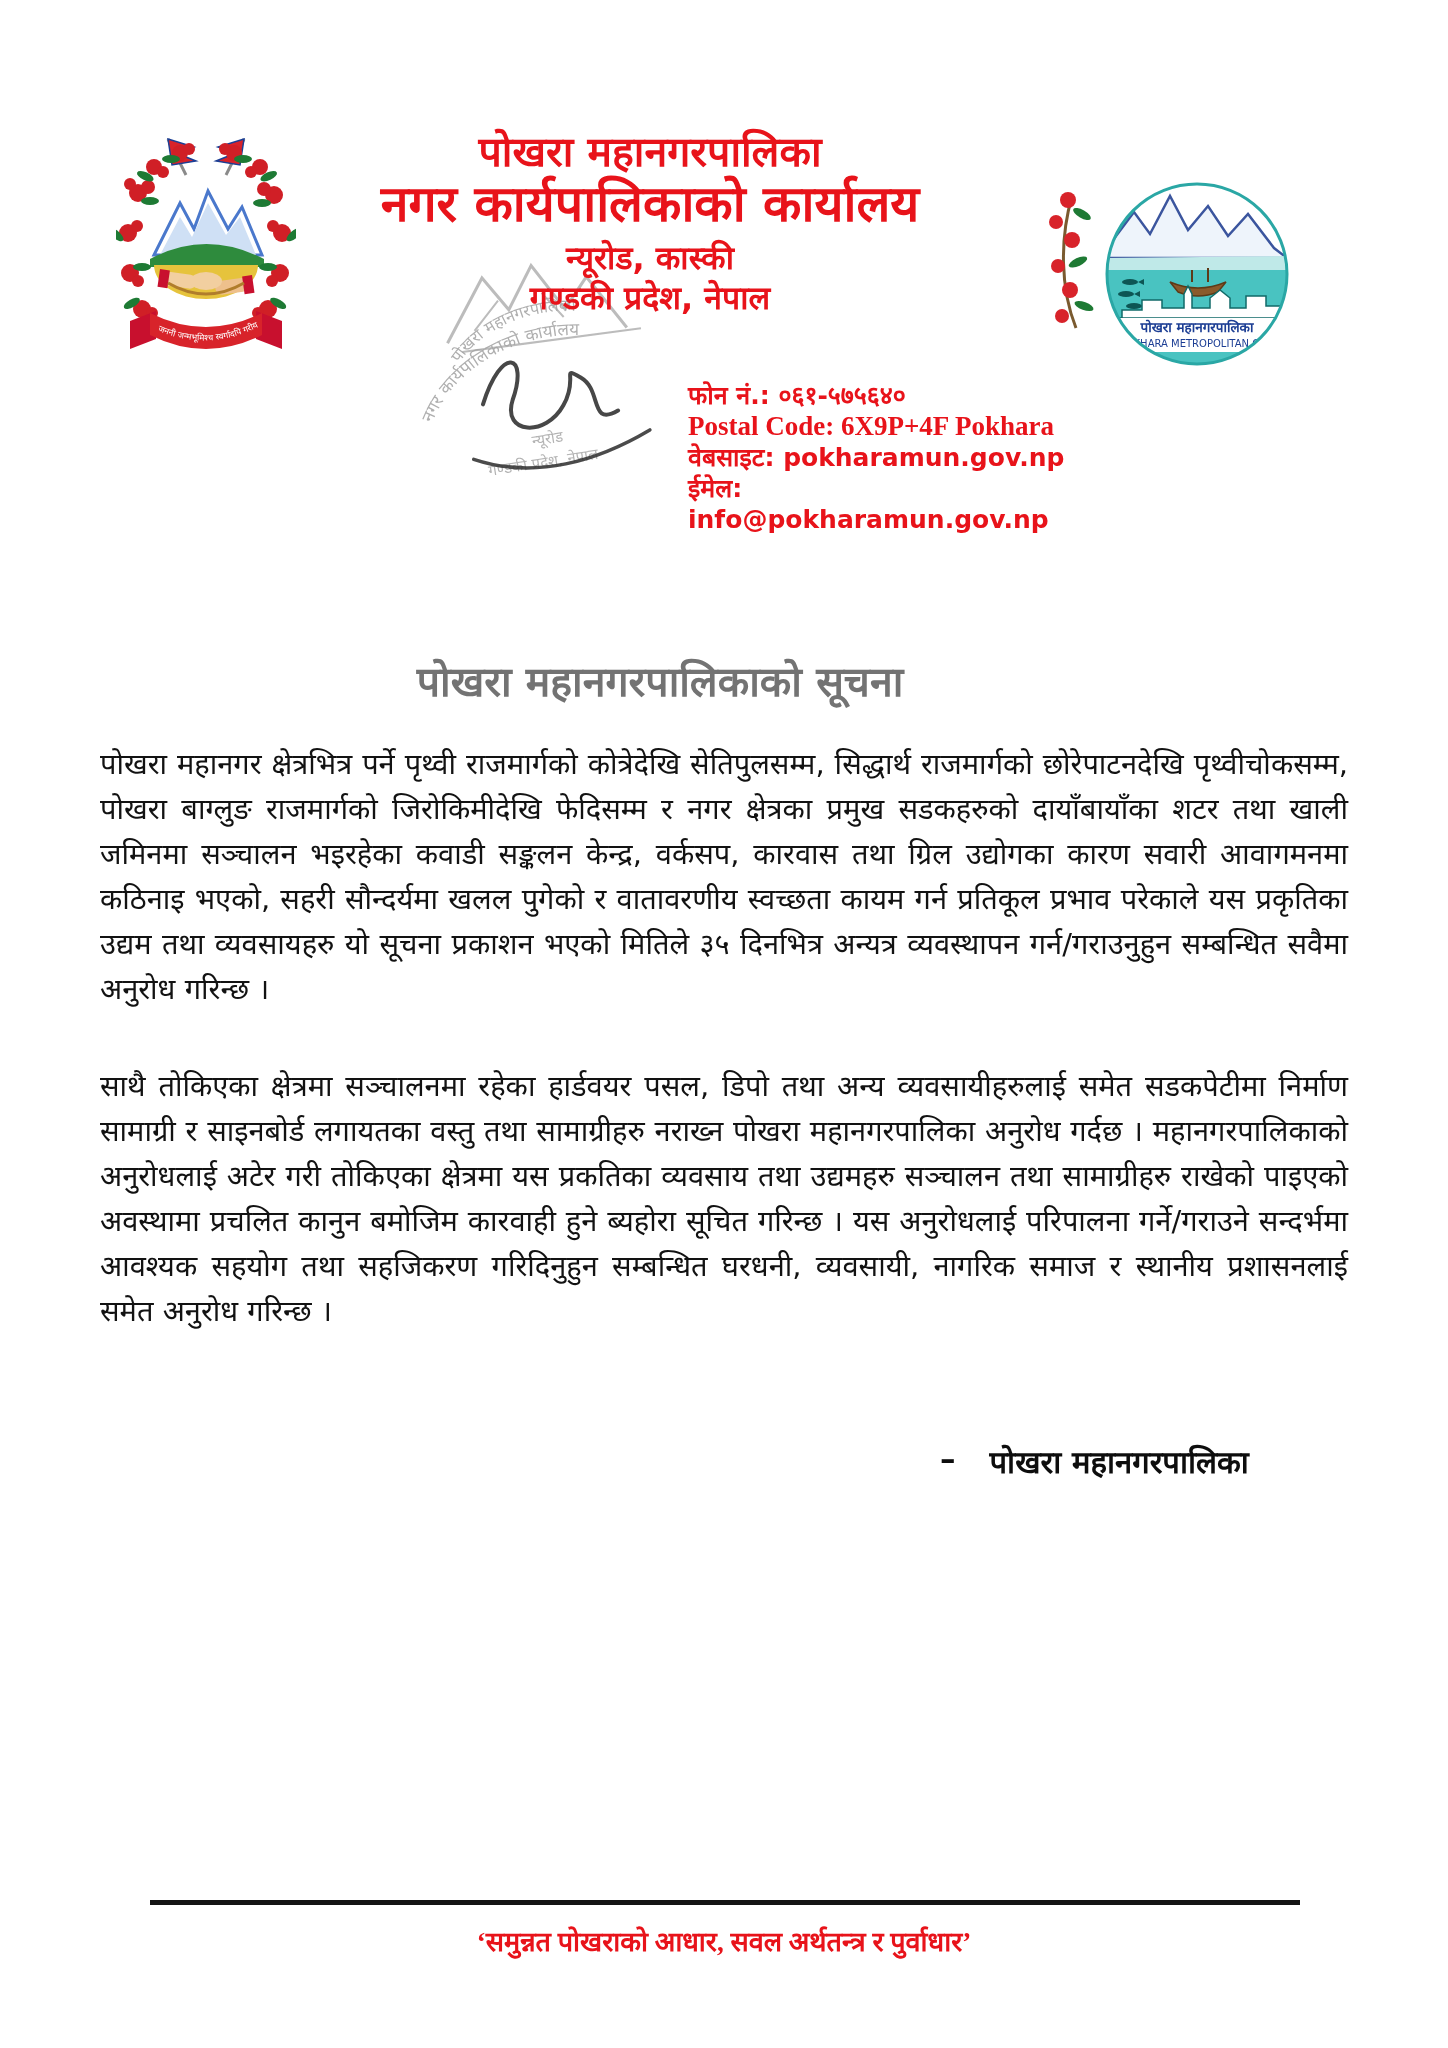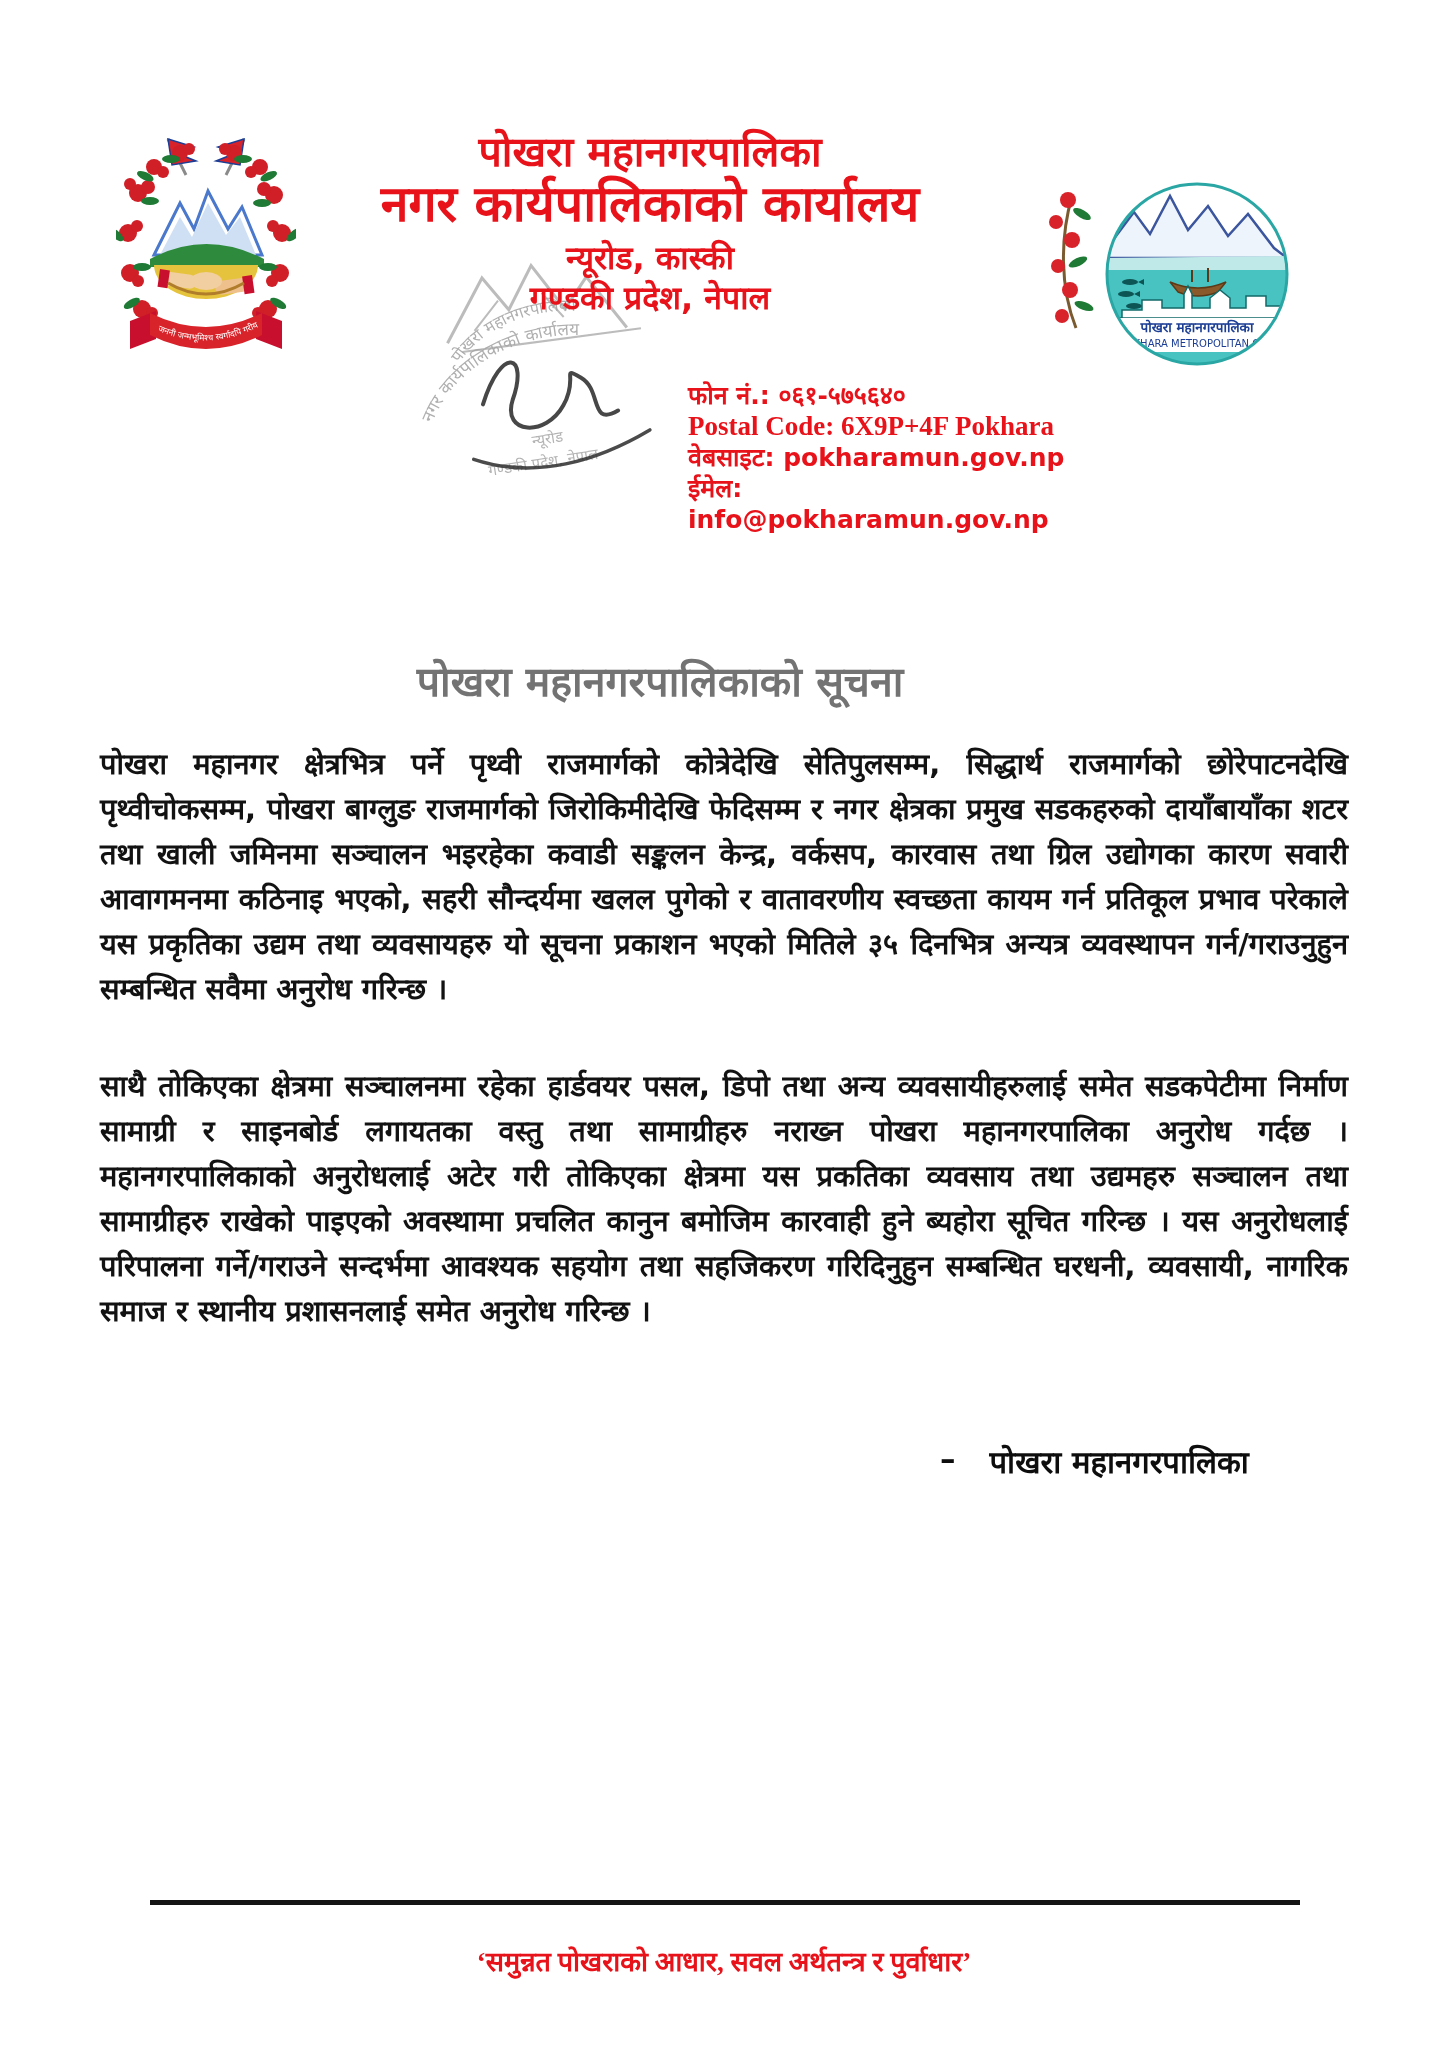--- a/index.html
+++ b/index.html
@@ -24,27 +24,27 @@
   .t3{font-size:32px;font-weight:700;line-height:40px;margin-top:6px;}
   .t4{font-size:32px;font-weight:700;line-height:40px;}
   .refblock{left:130px;top:394px;color:var(--red);font-size:27px;font-weight:700;line-height:39px;z-index:2;}
   .contact{left:688px;top:380px;width:390px;text-align:left;color:var(--red);font-weight:700;font-size:25px;line-height:31px;z-index:2;}
   .contact .latin{font-family:"Liberation Serif",serif;font-size:27px;}
   .dateline{left:900px;top:522px;width:400px;text-align:right;color:var(--ink);font-size:29px;font-weight:700;z-index:2;}
   
   .stamp{left:408px;top:248px;width:292px;height:238px;z-index:1;transform:rotate(-5deg);opacity:.88;}
   
   .notice-title{left:20px;top:652px;width:1280px;text-align:center;color:#737373;font-size:41px;font-weight:700;z-index:2;}
-  .para{left:100px;width:1248px;color:#121212;font-size:29px;font-weight:700;line-height:45px;text-align:justify;z-index:2;}
+  .para{left:100px;width:1248px;color:#121212;font-size:29px;font-weight:400;line-height:45px;text-align:justify;z-index:2;}
   .p1{top:742px;}
   .p2{top:1064px;}
   .sign{left:940px;top:1440px;width:380px;display:flex;gap:34px;color:#0d0d0d;font-size:31px;font-weight:700;z-index:2;}
   
   .rule{left:150px;top:1900px;width:1150px;height:5px;background:#141414;}
-  .slogan{left:0;top:1922px;width:1448px;text-align:center;color:var(--red);font-size:27px;font-weight:700;font-family:"Liberation Serif","DejaVu Sans",serif;margin-top:20px;}
+  .slogan{left:0;top:1922px;width:1448px;text-align:center;color:var(--red);font-size:27px;font-weight:700;font-family:"Liberation Serif","DejaVu Sans",serif;}
   svg .dev{font-family:"DejaVu Sans",sans-serif;}
 </style>
 </head>
 <body>
 
 <div class="page">
 
   <svg class="abs" style="left:116px;top:133px;" width="180" height="238" viewBox="0 0 180 238">
 
     <g>

